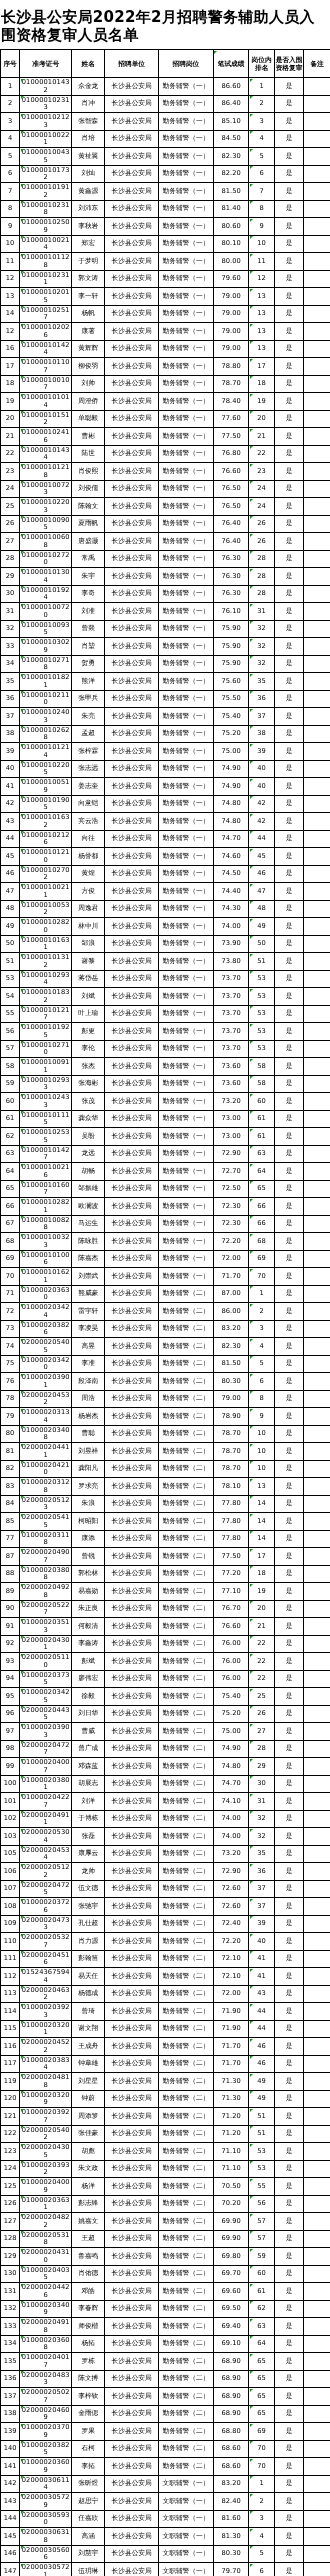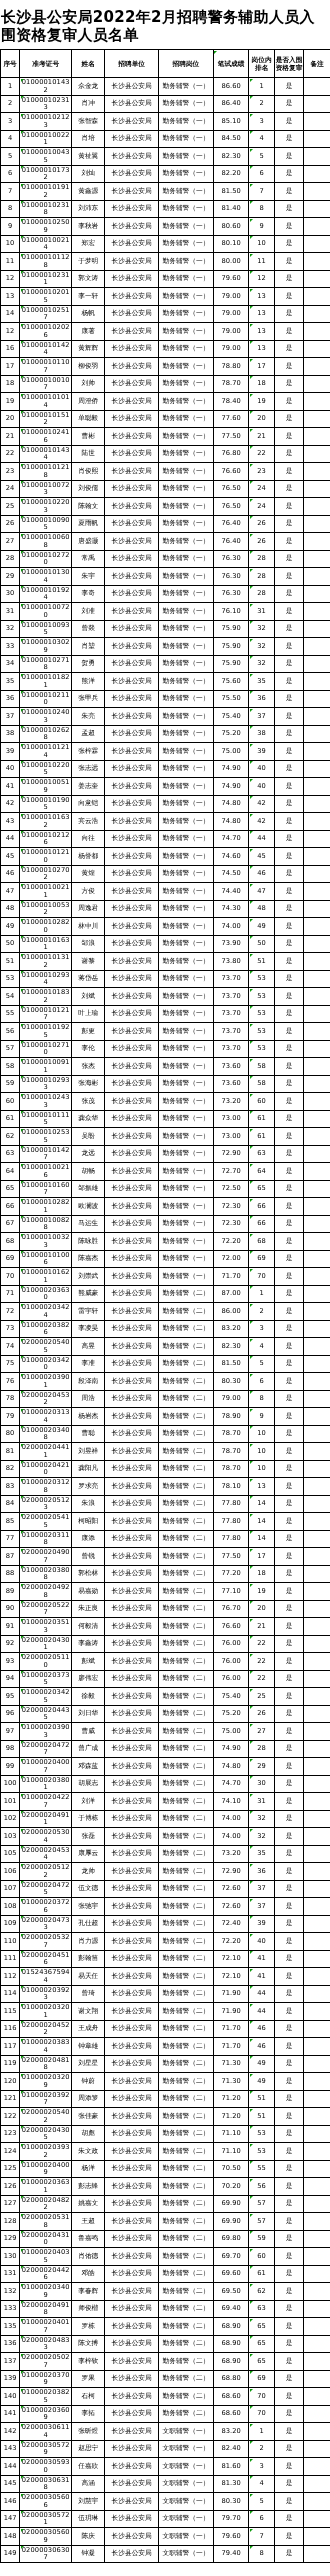--- a/index.html
+++ b/index.html
@@ -1397,20 +1397,31 @@
     <td class="c1 gt">015243675944</td>
     <td class="c2">易天任</td>
     <td class="c3">长沙县公安局</td>
     <td class="c4">勤务辅警（二）</td>
     <td class="c5">72.10</td>
     <td class="c6 gt">41</td>
     <td class="c7">是</td>
     <td class="c8"></td>
   </tr>
 
+  <tr>
+    <td class="c0">113</td>
+    <td class="c1 gt">020000204632</td>
+    <td class="c2">杨德成</td>
+    <td class="c3">长沙县公安局</td>
+    <td class="c4">勤务辅警（二）</td>
+    <td class="c5">72.00</td>
+    <td class="c6 gt">43</td>
+    <td class="c7">是</td>
+    <td class="c8"></td>
+  </tr>
 
   <tr>
     <td class="c0">114</td>
     <td class="c1 gt">010000203923</td>
     <td class="c2">曾琦</td>
     <td class="c3">长沙县公安局</td>
     <td class="c4">勤务辅警（二）</td>
     <td class="c5">71.90</td>
     <td class="c6 gt">44</td>
     <td class="c7">是</td>
@@ -1627,20 +1638,31 @@
     <td class="c1 gt">020000204918</td>
     <td class="c2">师俊楷</td>
     <td class="c3">长沙县公安局</td>
     <td class="c4">勤务辅警（二）</td>
     <td class="c5">69.40</td>
     <td class="c6 gt">63</td>
     <td class="c7">是</td>
     <td class="c8"></td>
   </tr>
 
+  <tr>
+    <td class="c0">134</td>
+    <td class="c1 gt">010000203608</td>
+    <td class="c2">杨拓</td>
+    <td class="c3">长沙县公安局</td>
+    <td class="c4">勤务辅警（二）</td>
+    <td class="c5">69.10</td>
+    <td class="c6 gt">64</td>
+    <td class="c7">是</td>
+    <td class="c8"></td>
+  </tr>
 
   <tr>
     <td class="c0">135</td>
     <td class="c1 gt">010000204017</td>
     <td class="c2">罗栋</td>
     <td class="c3">长沙县公安局</td>
     <td class="c4">勤务辅警（二）</td>
     <td class="c5">68.90</td>
     <td class="c6 gt">65</td>
     <td class="c7">是</td>
@@ -1664,20 +1686,31 @@
     <td class="c1 gt">020000205027</td>
     <td class="c2">李梓钦</td>
     <td class="c3">长沙县公安局</td>
     <td class="c4">勤务辅警（二）</td>
     <td class="c5">68.90</td>
     <td class="c6 gt">65</td>
     <td class="c7">是</td>
     <td class="c8"></td>
   </tr>
 
+  <tr>
+    <td class="c0">138</td>
+    <td class="c1 gt">020000204609</td>
+    <td class="c2">金雨偲</td>
+    <td class="c3">长沙县公安局</td>
+    <td class="c4">勤务辅警（二）</td>
+    <td class="c5">68.90</td>
+    <td class="c6 gt">65</td>
+    <td class="c7">是</td>
+    <td class="c8"></td>
+  </tr>
 
   <tr>
     <td class="c0">139</td>
     <td class="c1 gt">010000203709</td>
     <td class="c2">罗果</td>
     <td class="c3">长沙县公安局</td>
     <td class="c4">勤务辅警（二）</td>
     <td class="c5">68.80</td>
     <td class="c6 gt">69</td>
     <td class="c7">是</td>

